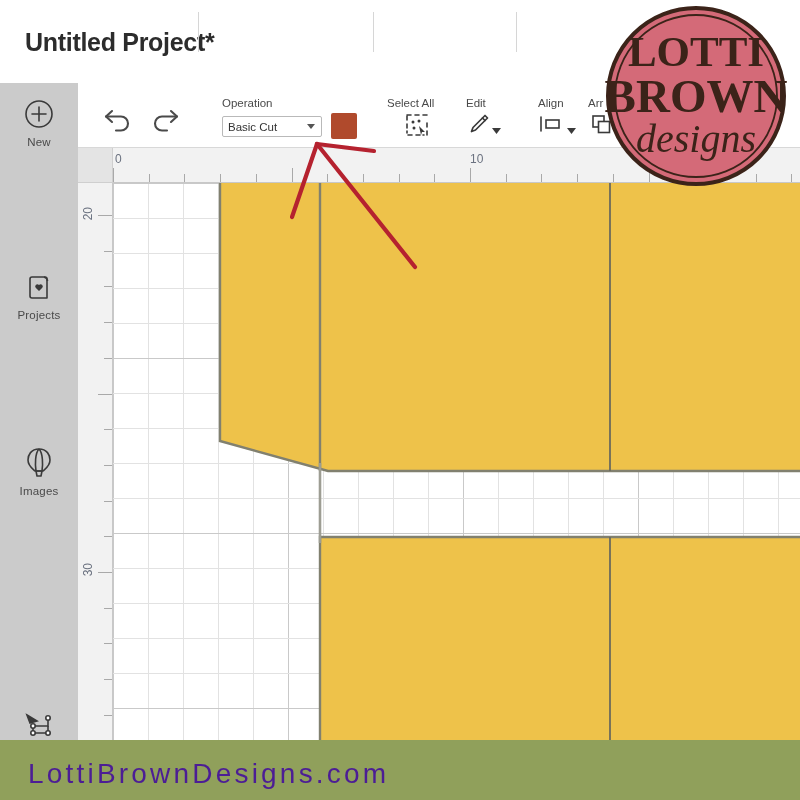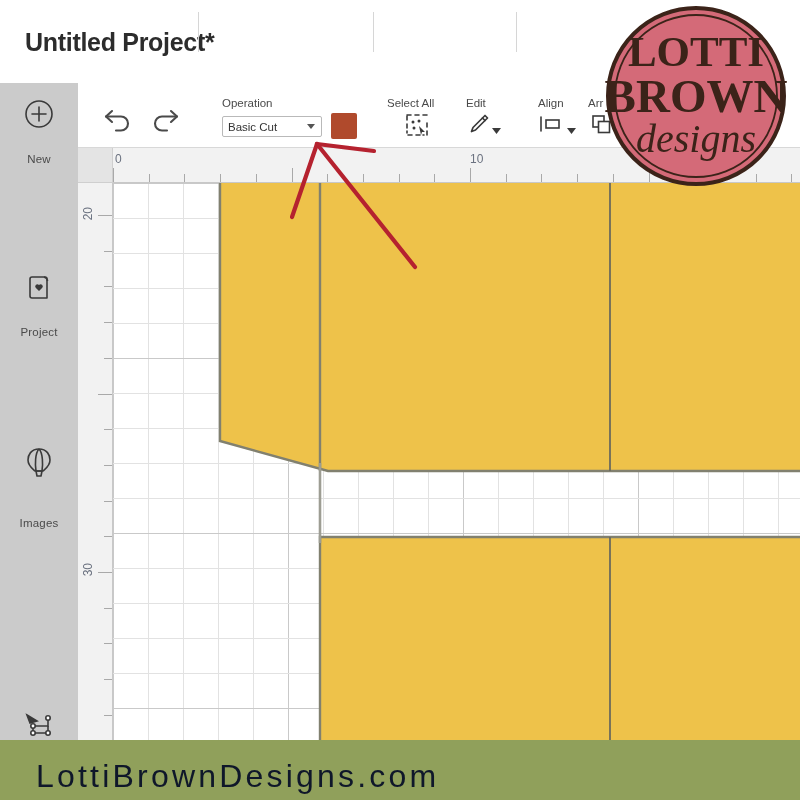--- a/index.html
+++ b/index.html
@@ -27,21 +27,21 @@
     background:#cbcbcb;
   }
   .side-item {
     position:absolute; left:0; width:78px;
     display:flex; flex-direction:column; align-items:center;
     cursor:pointer;
   }
   .side-ico { height:34px; display:flex; align-items:center; justify-content:center; }
   .side-ico svg { display:block; }
   .side-label {
-    margin-top:22px; font-size:11.5px; color:#4a4a4a; letter-spacing:0.2px;
+    margin-top:5px; font-size:11.5px; color:#4a4a4a; letter-spacing:0.2px;
   }
 
   
   #toolbar {
     position:absolute; left:78px; top:83px; width:722px; height:65px;
     background:#ffffff; border-bottom:1px solid #d8d8d8;
   }
   .tb-sep {
     position:absolute; top:12px; width:1px; height:40px; background:#d6d6d6;
   }
@@ -105,22 +105,22 @@
 
   
   #annot { position:absolute; left:0; top:0; width:800px; height:800px; pointer-events:none; }
 
   
   #footer {
     position:absolute; left:0; top:740px; width:800px; height:60px;
     background:#90a05b;
   }
   #footer-text {
-    position:absolute; left:36px; top:18px;
-    font-size:32px; color:#0f172a; letter-spacing:3.2px;
+    position:absolute; left:28px; top:18px;
+    font-size:28px; color:#4c1d95; letter-spacing:3.2px;
   }
 </style>
 </head>
 <body>
 
 <div id="titlebar">
   <div id="project-title">Untitled Project*</div>
 </div>
 
 <div id="sidebar">
@@ -134,23 +134,23 @@
       <div class="side-label">New</div>
     </div>
     <div class="side-item" style="top: 187px;">
       <div class="side-ico">
         <svg width="30" height="30" viewBox="0 0 30 30" fill="none" stroke="#3a3a3a" stroke-width="1.6" stroke-linejoin="round">
           <path d="M8 5 h13 a2 2 0 0 1 2 2 v19 h-15 a2 2 0 0 1 -2 -2 V7 a2 2 0 0 1 2 -2 Z"></path>
           <path d="M20 5 q3.5 1.2 3.5 4"></path>
           <path d="M15 19 l-3.3 -3.2 a2.2 2.2 0 0 1 3.3 -2.9 a2.2 2.2 0 0 1 3.3 2.9 Z" fill="#3a3a3a" stroke="none"></path>
         </svg>
       </div>
-      <div class="side-label">Project</div>
-    </div>
-    <div class="side-item" style="top: 363px; gap: 15px;">
+      <div class="side-label">Projects</div>
+    </div>
+    <div class="side-item" style="top: 363px;">
       <div class="side-ico">
         <svg width="26" height="32" viewBox="0 0 26 32" fill="none" stroke="#3a3a3a" stroke-width="1.6" stroke-linejoin="round">
           <path d="M13 2 C5 2 2 8 2 13 c0 6 5 9 7 11 h8 c2 -2 7 -5 7 -11 C24 8 21 2 13 2 Z"></path>
           <path d="M13 2 C9 6 9 18 10 24 M13 2 C17 6 17 18 16 24"></path>
           <path d="M10 24 h6 l-1 5 h-4 Z"></path>
         </svg>
       </div>
       <div class="side-label">Images</div>
     </div>
     <div class="side-item" style="top: 625px;">

